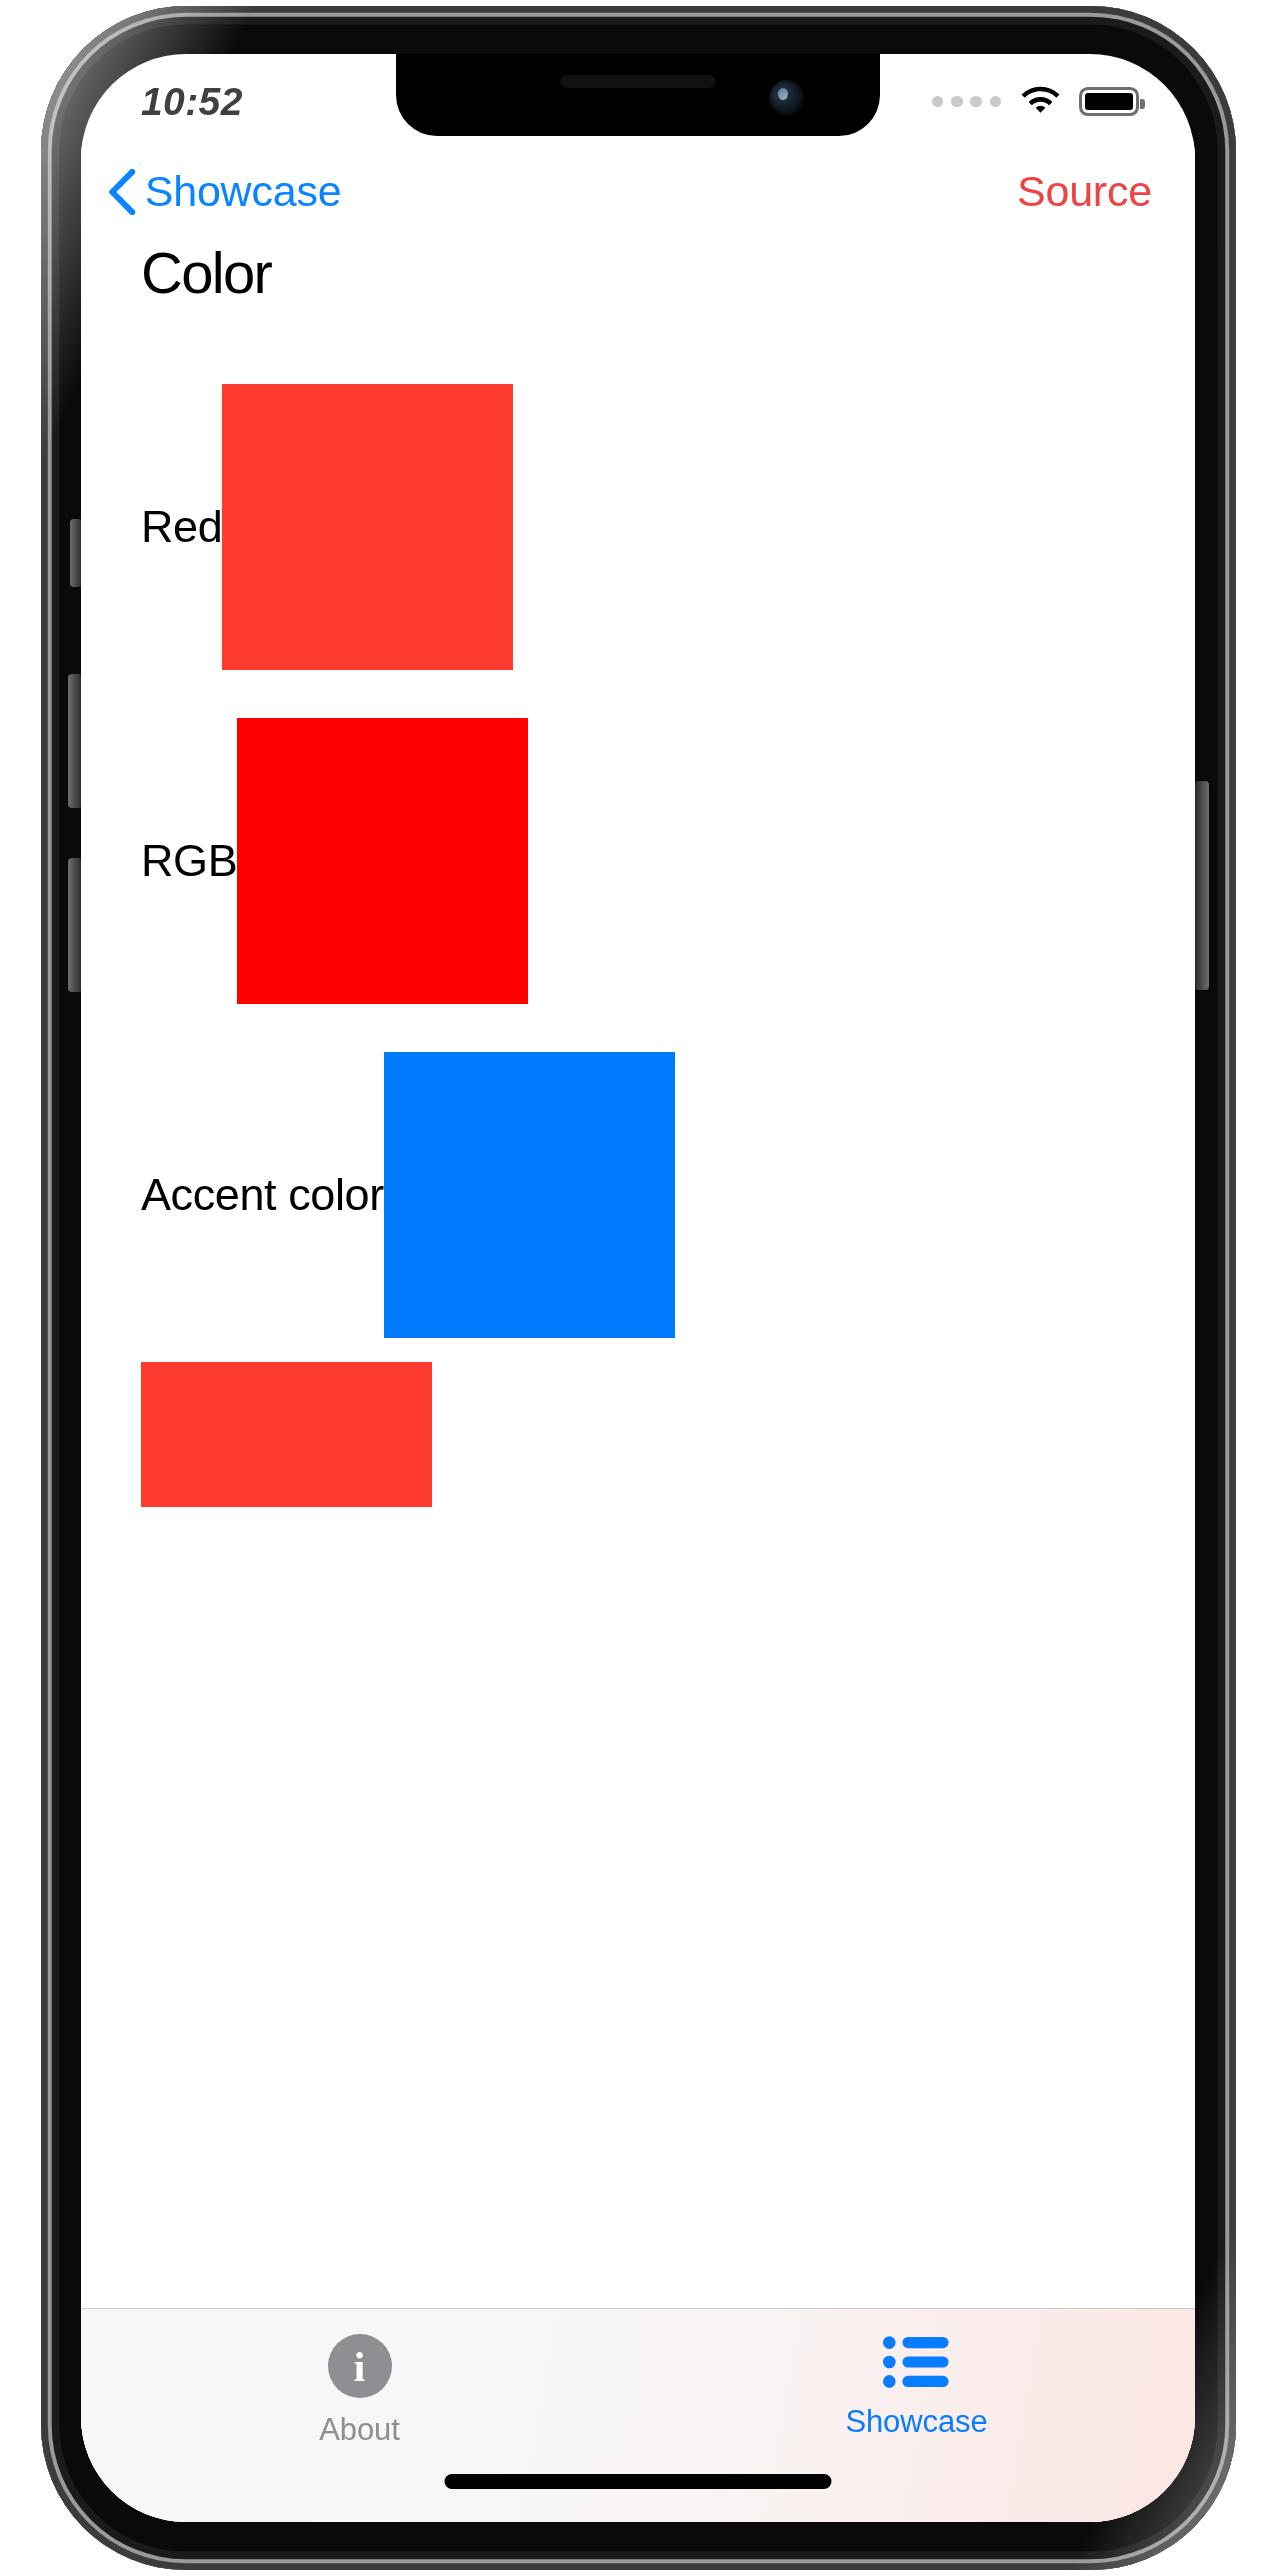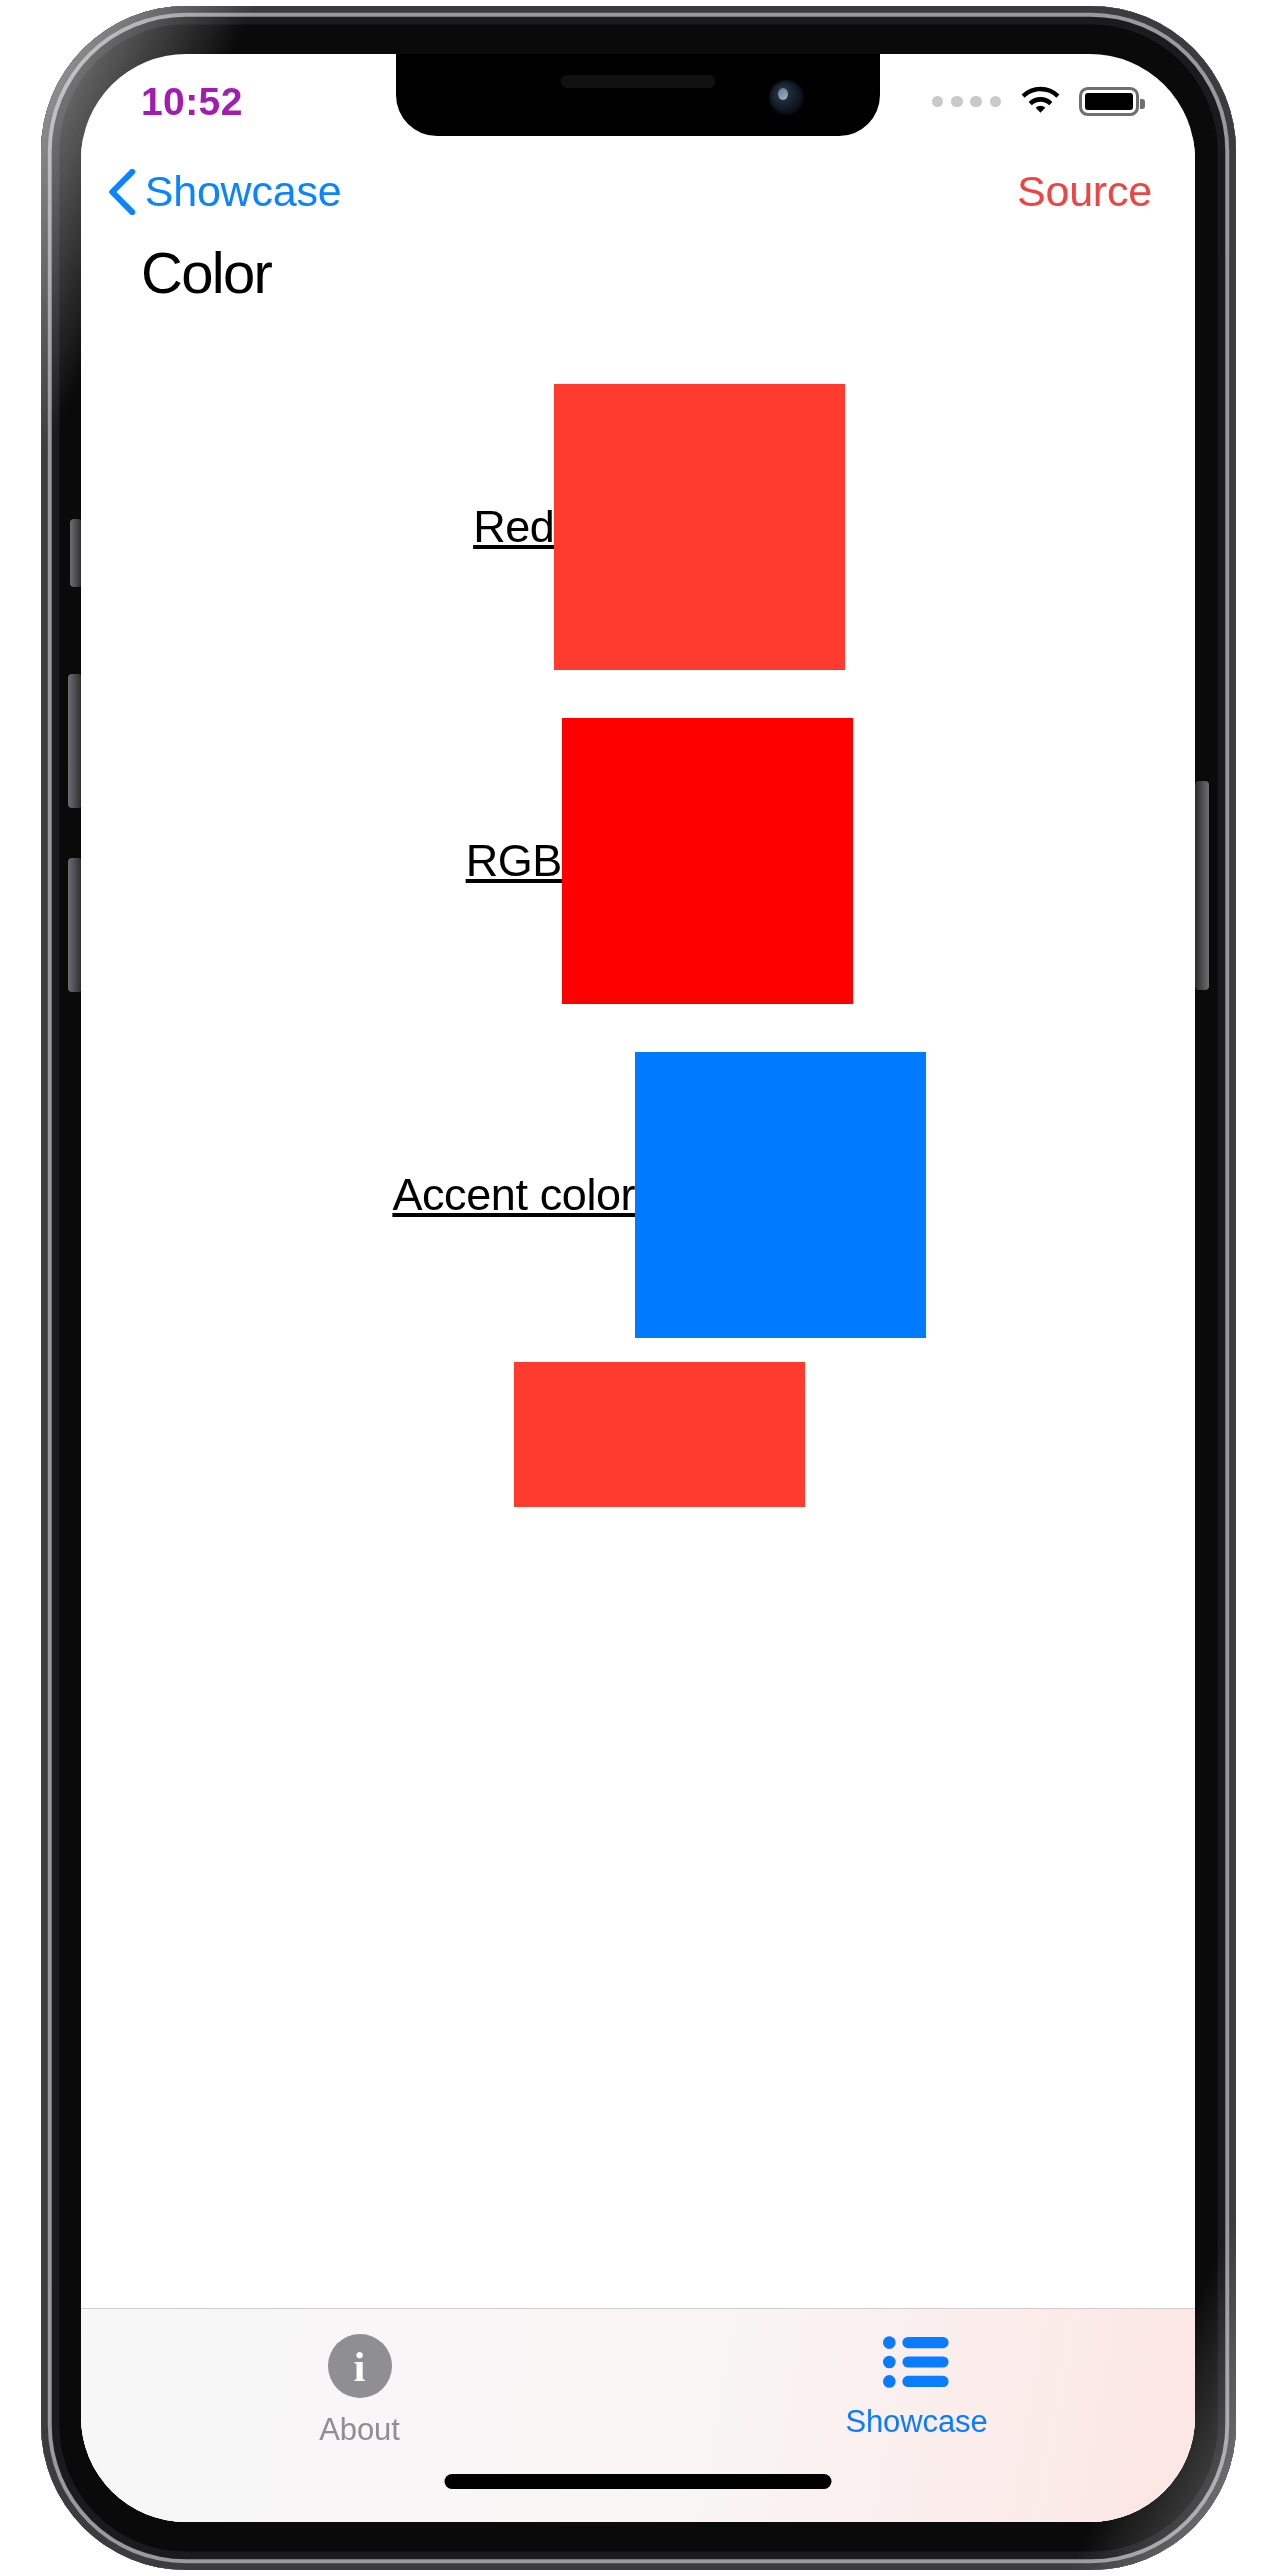--- a/index.html
+++ b/index.html
@@ -55,22 +55,23 @@
     background:linear-gradient(150deg,#6f8fae,#cfe0ef);opacity:.75;
   }
 
   
   .statusbar{
     position:absolute;top:0;left:0;right:0;height:85px;z-index:30;
     display:flex;align-items:center;justify-content:space-between;
     padding:0 56px 0 60px;box-sizing:border-box;
   }
   .status-time{
-    font-size:39px;font-weight:700;color:#a21caf;letter-spacing:0.4px;
+    font-size:39px;font-weight:700;color:#404040;letter-spacing:0.4px;
     margin-top:10px;
+    font-style:italic;
   }
   .status-right{display:flex;align-items:center;gap:17.4px;margin-top:9.7px;}
   .cell-dots{display:flex;gap:7.7px;align-items:center;}
   .cell-dots i{width:11.6px;height:11.6px;border-radius:50%;background:#c9c9cd;display:block;}
   .wifi{width:43px;height:31px;display:block;}
   .battery{
     width:60px;height:29px;border:3.9px solid #6f6f73;border-radius:8.7px;
     position:relative;box-sizing:border-box;padding:2.9px;
   }
   .battery::after{
@@ -95,22 +96,22 @@
     position:absolute;top:190px;left:60px;
     font-size:58px;font-weight:400;color:#000;letter-spacing:-1.7px;line-height:1;
   }
 
   
   .list{
     position:absolute;top:306px;left:0;right:0;bottom:0;
     overflow:hidden;background:#fff;
   }
   .row{
-    display:flex;align-items:center;justify-content:center;
-    height:334px;padding:0 17.4px 0 60px;box-sizing:border-box;text-decoration:underline;
+    display:flex;align-items:center;justify-content:flex-start;
+    height:334px;padding:0 17.4px 0 60px;box-sizing:border-box;
   }
   .row-label{font-size:45px;color:#000;letter-spacing:-0.4px;}
   .swatch{width:291px;height:286px;flex:0 0 auto;}
   .row.partial{height:145px;align-items:flex-start;}
   .row.partial .swatch{height:145px;}
 
   
   .tabbar{
     position:absolute;left:0;right:0;bottom:0;height:213px;z-index:25;
     background:linear-gradient(100deg,#f7f7f8 0%, #f9f5f5 55%, #fbe6e3 100%);

